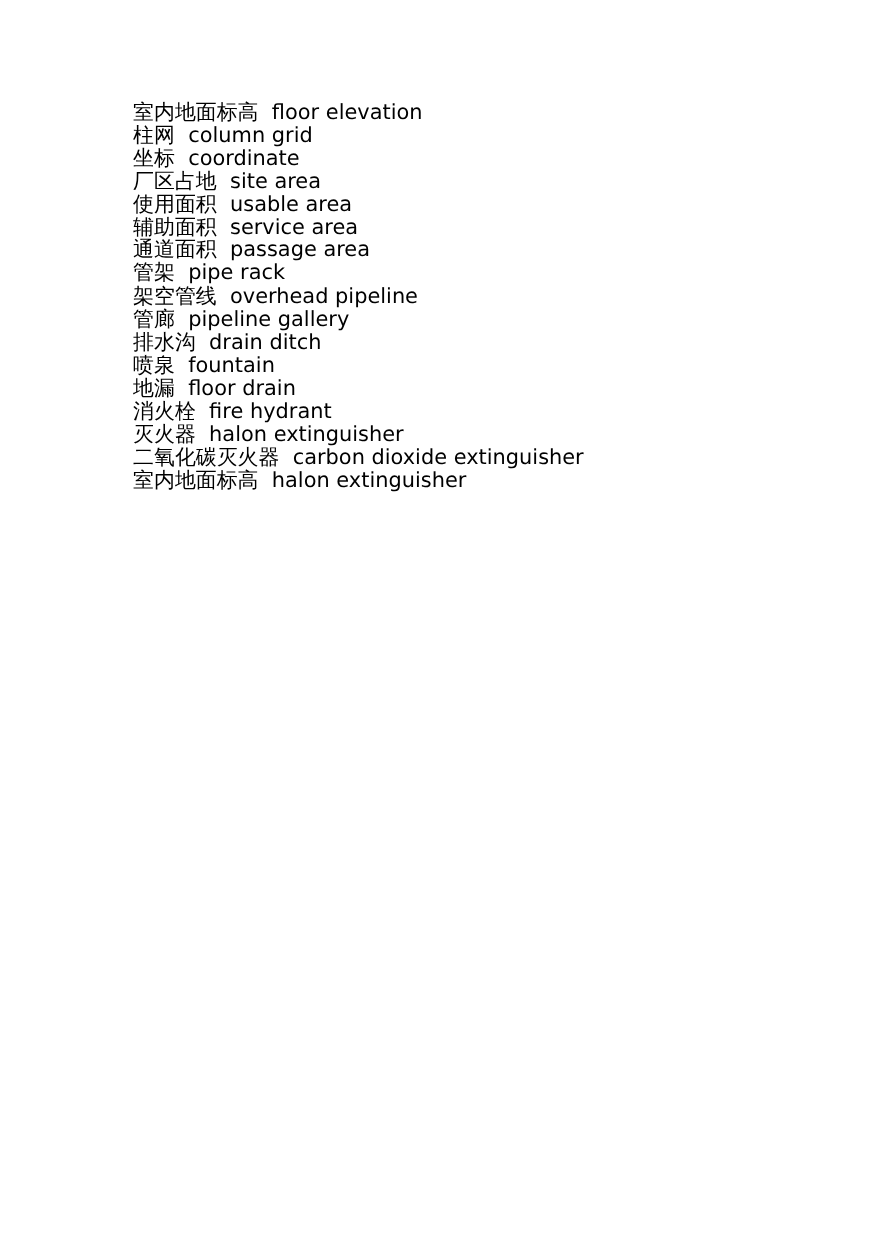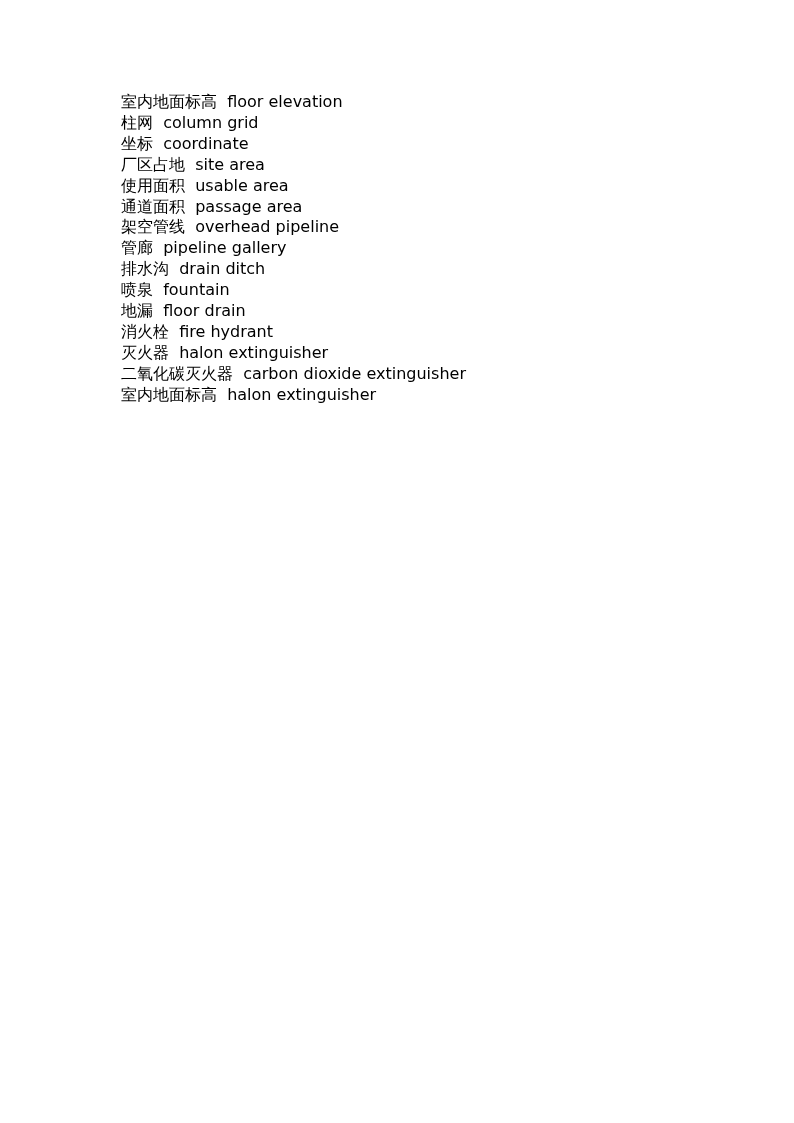--- a/index.html
+++ b/index.html
@@ -16,21 +16,21 @@
     box-sizing: border-box;
   }
   .glossary {
     position: absolute;
     left: 121px;
     top: 92px;
     width: 600px;
   }
   .term-line {
     font-family: "DejaVu Sans", "Liberation Sans", sans-serif;
-    font-size: 16px;
+    font-size: 19px;
     line-height: 20.9px;
     color: #000000;
     white-space: pre;
     letter-spacing: 0px;
   }
   .term-zh {
     font-family: "DejaVu Sans", "Liberation Sans", sans-serif;
   }
   .term-en {
     font-family: "DejaVu Sans", "Liberation Sans", sans-serif;
@@ -39,21 +39,23 @@
 </head>
 <body>
 
 <div class="page">
   <div class="glossary" id="glossary">
       <div class="term-line"><span class="term-zh">室内地面标高</span><span class="term-sep">  </span><span class="term-en">floor elevation</span></div>
       <div class="term-line"><span class="term-zh">柱网</span><span class="term-sep">  </span><span class="term-en">column grid</span></div>
       <div class="term-line"><span class="term-zh">坐标</span><span class="term-sep">  </span><span class="term-en">coordinate</span></div>
       <div class="term-line"><span class="term-zh">厂区占地</span><span class="term-sep">  </span><span class="term-en">site area</span></div>
       <div class="term-line"><span class="term-zh">使用面积</span><span class="term-sep">  </span><span class="term-en">usable area</span></div>
+      <div class="term-line"><span class="term-zh">辅助面积</span><span class="term-sep">  </span><span class="term-en">service area</span></div>
       <div class="term-line"><span class="term-zh">通道面积</span><span class="term-sep">  </span><span class="term-en">passage area</span></div>
+      <div class="term-line"><span class="term-zh">管架</span><span class="term-sep">  </span><span class="term-en">pipe rack</span></div>
       <div class="term-line"><span class="term-zh">架空管线</span><span class="term-sep">  </span><span class="term-en">overhead pipeline</span></div>
       <div class="term-line"><span class="term-zh">管廊</span><span class="term-sep">  </span><span class="term-en">pipeline gallery</span></div>
       <div class="term-line"><span class="term-zh">排水沟</span><span class="term-sep">  </span><span class="term-en">drain ditch</span></div>
       <div class="term-line"><span class="term-zh">喷泉</span><span class="term-sep">  </span><span class="term-en">fountain</span></div>
       <div class="term-line"><span class="term-zh">地漏</span><span class="term-sep">  </span><span class="term-en">floor drain</span></div>
       <div class="term-line"><span class="term-zh">消火栓</span><span class="term-sep">  </span><span class="term-en">fire hydrant</span></div>
       <div class="term-line"><span class="term-zh">灭火器</span><span class="term-sep">  </span><span class="term-en">halon extinguisher</span></div>
       <div class="term-line"><span class="term-zh">二氧化碳灭火器</span><span class="term-sep">  </span><span class="term-en">carbon dioxide extinguisher</span></div>
       <div class="term-line"><span class="term-zh">室内地面标高</span><span class="term-sep">  </span><span class="term-en">halon extinguisher</span></div>
     </div>

